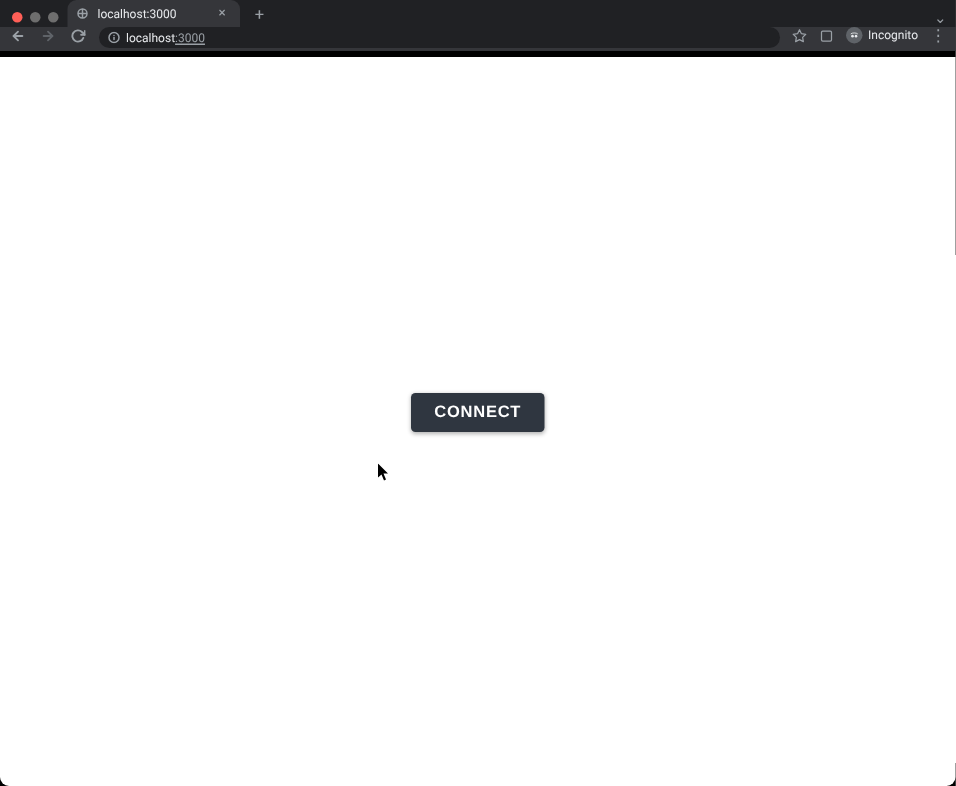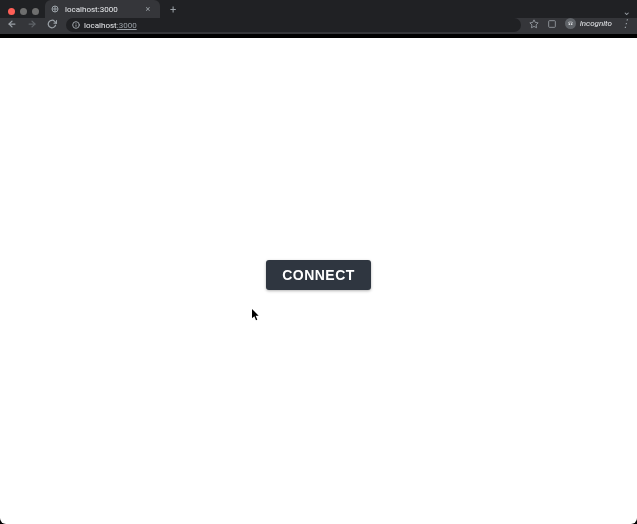--- a/index.html
+++ b/index.html
@@ -142,21 +142,20 @@
       color: #e8eaed;
       display: flex;
       align-items: baseline;
     }
     .addr-text .dim { color: #9aa0a6; text-decoration: underline; }
 
     .toolbar-right {
       display: flex;
       align-items: center;
       gap: 8px;
-      font-style: italic;
     }
     .star-icon, .ext-icon {
       width: 10px; height: 10px;
       color: #9aa0a6;
       display: flex; align-items: center; justify-content: center;
     }
     .star-icon svg, .ext-icon svg { width: 10px; height: 10px; }
     .incognito {
       display: flex;
       align-items: center;
@@ -190,21 +189,21 @@
       display: flex;
       align-items: center;
       justify-content: center;
     }
     .connect-btn {
       background: #2f3640;
       color: #fff;
       border: none;
       border-radius: 3px;
       padding: 7px 16px;
-      font-size: 14px;
+      font-size: 11px;
       font-weight: 700;
       letter-spacing: 0.5px;
       cursor: pointer;
       box-shadow: 0 1px 3px rgba(0,0,0,0.3);
       position: relative;
       top: -6px;
     }
 
     
     .cursor {

